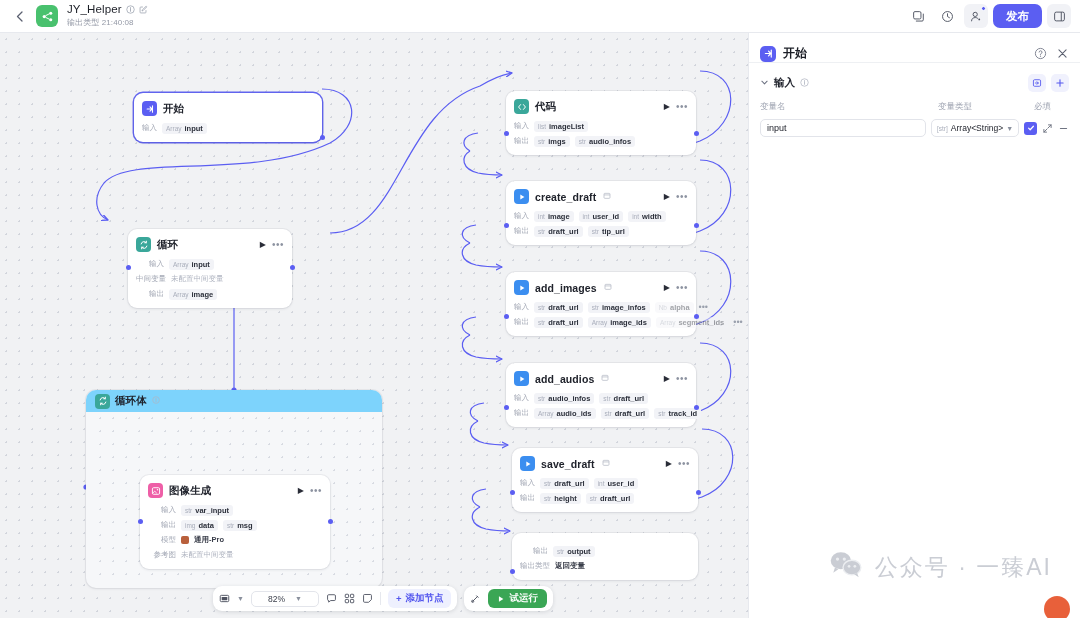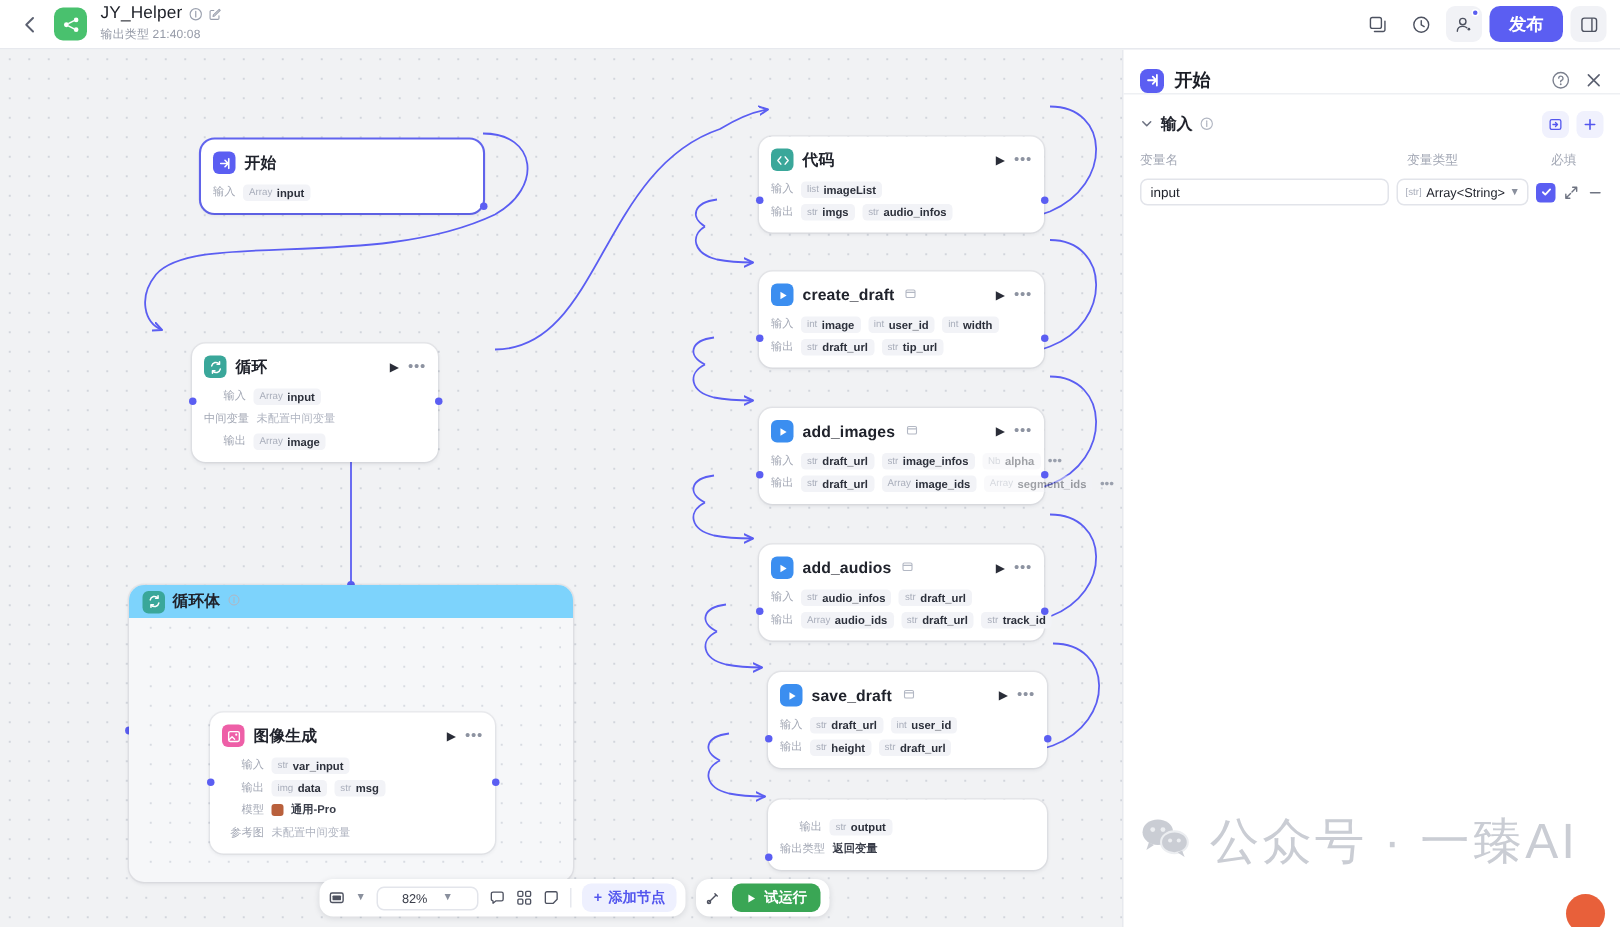--- a/index.html
+++ b/index.html
@@ -180,21 +180,21 @@
     width: 13px; height: 13px; border-radius: 3px; background: #5b5ef2;
     display: flex; align-items: center; justify-content: center; cursor: pointer; flex: none;
   }
   .ic-btn { color: #6f7482; display: flex; align-items: center; cursor: pointer; }
 
   
   .watermark {
     position: absolute; right: 28px; bottom: 34px; display: flex; align-items: center;
     gap: 12px; z-index: 36; pointer-events: none;
   }
-  .wm-text { font-size: 33px; color: #cacdd4; letter-spacing: 2px; }
+  .wm-text { font-size: 23px; color: #cacdd4; letter-spacing: 2px; }
   .fab {
     position: absolute; right: 10px; bottom: -4px; width: 26px; height: 26px;
     border-radius: 50%; background: #e8603a; z-index: 37;
   }
 </style>
 </head>
 <body>
 
 <div class="app">
 

